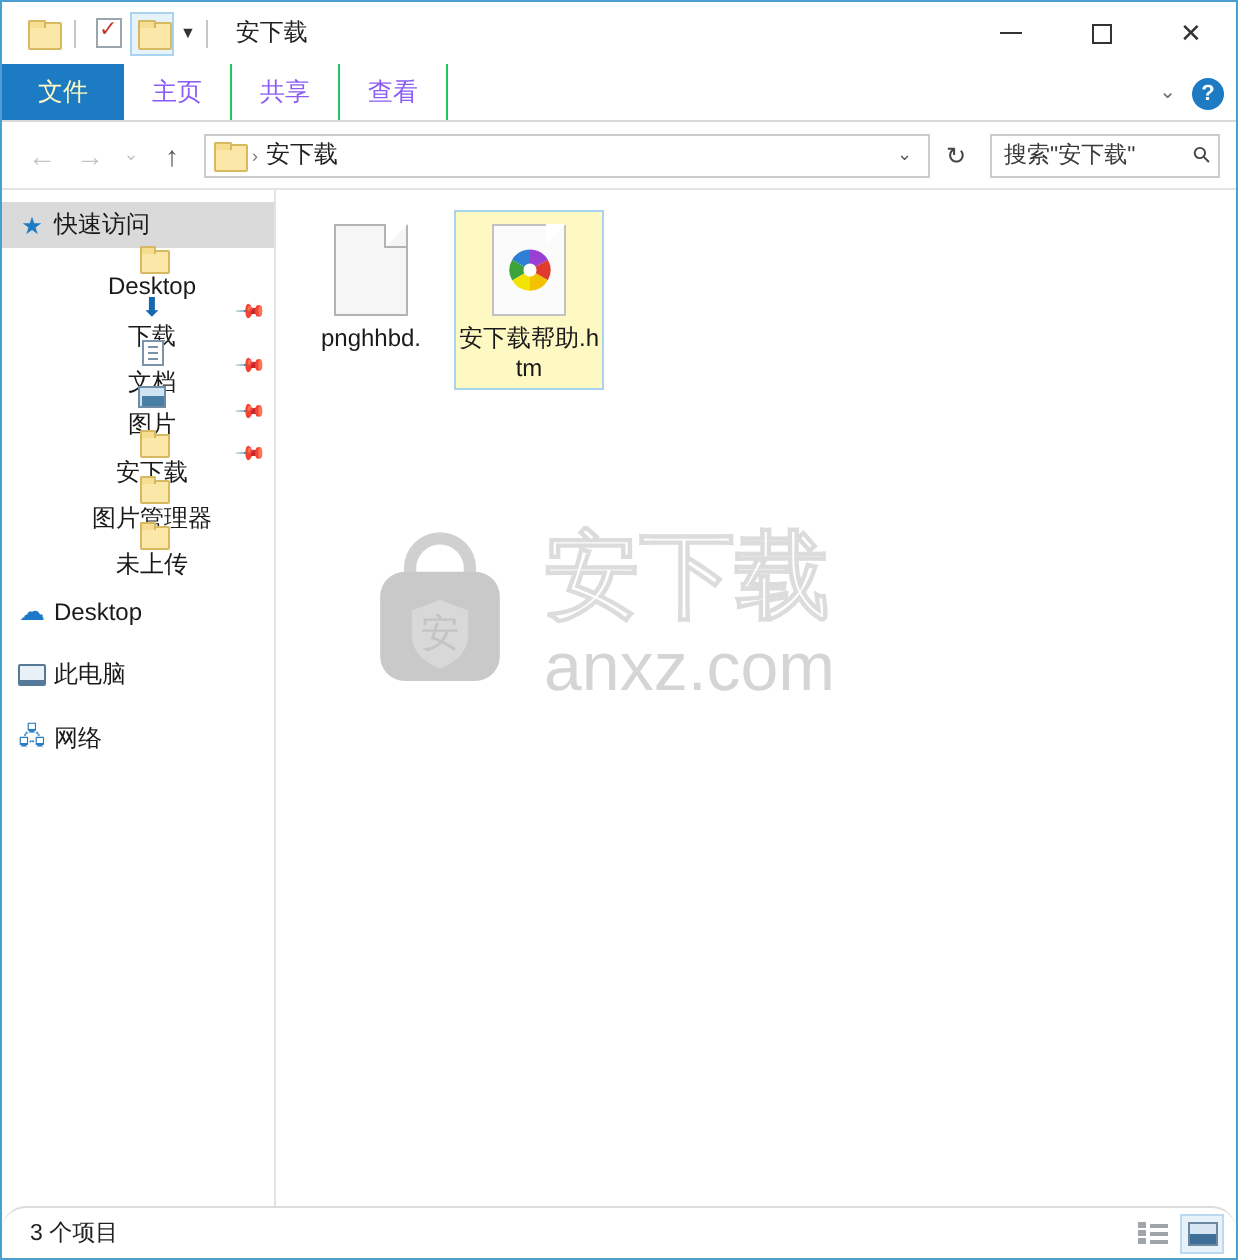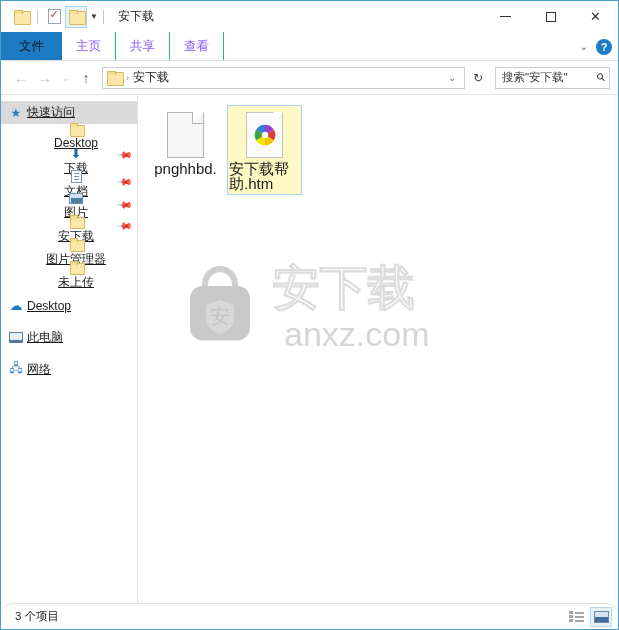--- a/index.html
+++ b/index.html
@@ -89,21 +89,21 @@
     flex: none;
     position: relative;
   }
   .tab {
     padding: 0 14px;
     display: flex; align-items: center;
     font-size: 12.5px; color: #8b5cf6;
     border-right: 1px solid #22c55e;
   }
   .tab.active {
-    background: #1d7bc4; color: #0f172a; border-right: none;
+    background: #1d7bc4; color: #fef9c3; border-right: none;
     padding: 0 18px;
   }
   .ribbon-right {
     position: absolute; right: 6px; top: 0; height: 29px;
     display: flex; align-items: center; gap: 8px;
   }
   .chev-down { font-size: 10px; color: #6b6b6b; }
   .help-btn {
     width: 16px; height: 16px; border-radius: 50%;
     background: #1d7bc4; color: #fff;
@@ -159,21 +159,21 @@
   .nav-item {
     height: 23px; display: flex; align-items: center;
     font-size: 12px; color: #1a1a1a;
     padding-right: 6px;
   }
   .nav-item.selected { background: #dadada; }
   .nav-ico {
     width: 22px; display: flex; align-items: center; justify-content: center;
     flex: none;
   }
-  .ni-label { white-space: nowrap; text-decoration: underline; }
+  .ni-label { white-space: nowrap; }
   .pin {
     margin-left: auto; color: #8a8a8a; font-size: 10px;
     transform: rotate(45deg);
   }
   .lvl1 { padding-left: 4px; }
   .lvl2 { padding-left: 20px; flex-direction: column; }
   .lvl2b { padding-left: 18px; }
 
   .sb-folder {
     position: relative; width: 13px; height: 12px;
@@ -229,21 +229,21 @@
     margin-right: 4px;
   }
   .file-tile.selected {
     background: #fef9c3; border: 1px solid #a8d2ee;
     padding: 2px 1px 3px 1px;
   }
   .file-ico-wrap {
     height: 54px; display: flex; align-items: center; justify-content: center;
   }
   .file-label {
-    font-size: 15px; color: #1a1a1a; 
+    font-size: 12px; color: #1a1a1a; text-align: center;
     line-height: 14.5px; word-break: break-all;
   }
 
   
   .blank-doc {
     width: 37px; height: 46px; background: #f6f6f6;
     border: 1px solid #b3b3b3; position: relative;
   }
   .blank-doc::after {
     content:""; position:absolute; right:-1px; top:-1px;
@@ -284,21 +284,21 @@
     position: absolute; left: 38px; top: 168px;
     display: flex; align-items: center; gap: 6px;
     pointer-events: none;
   }
   .wm-bag { width: 88px; height: 88px; }
   .wm-text { display: flex; flex-direction: column; }
   .wm-cn { height: 52px; }
   .wm-dom {
     font-size: 34px; color: #d5d5d5; letter-spacing: 0px;
     font-family: "Liberation Sans", sans-serif; line-height: 34px;
-    margin-top: 2px; margin-left: 14px;
+    margin-top: 2px; margin-left: 2px;
   }
 
   
   .statusbar {
     height: 26px; border-top: 1px solid #dcdcdc;
     display: flex; align-items: center; padding: 0 6px 0 14px;
     background: #ffffff; flex: none; border-radius: 12px;
   }
   .status-text { font-size: 11.5px; color: #222; }
   .view-btns { margin-left: auto; display: flex; align-items: center; gap: 3px; }

